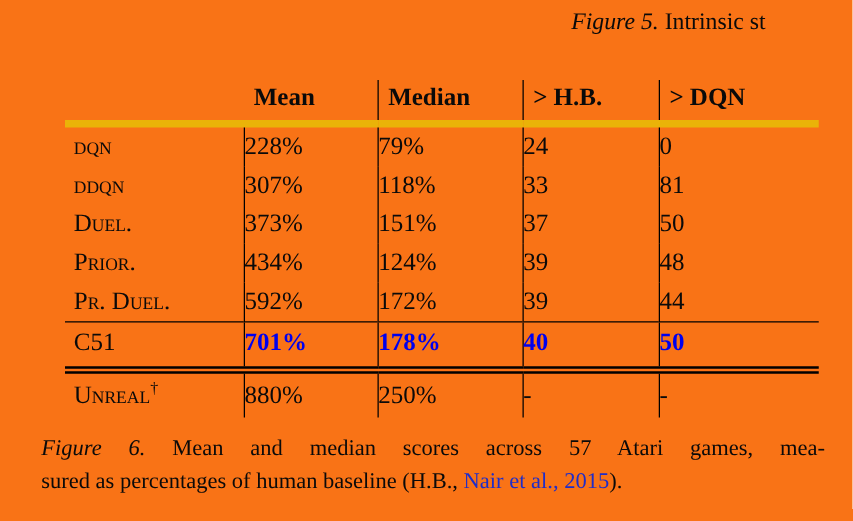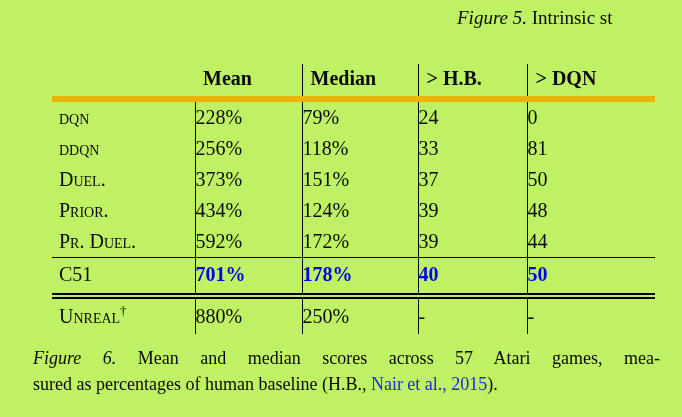--- a/index.html
+++ b/index.html
@@ -1,19 +1,19 @@
 <!DOCTYPE html>
 <html><head>
 <meta charset="utf-8">
 <style>
   html,body{margin:0;padding:0;background:#ffffff;}
   .page{
     position:relative;
     width:682px;height:417px;
-    background:#bef264;
+    background:#f97316;
     overflow:hidden;
     font-family:"Liberation Serif","DejaVu Serif",serif;
     color:#0a0a0a;
   }
   .ital{font-style:italic;}
   
   .fig5{
     position:absolute;left:457px;top:7px;
     font-size:19px;white-space:nowrap;
   }
@@ -89,21 +89,21 @@
     <tbody>
       <tr>
         <td class="lbl sc">dqn</td>
         <td>228%</td>
         <td>79%</td>
         <td>24</td>
         <td class="last">0</td>
       </tr>
       <tr>
         <td class="lbl sc">ddqn</td>
-        <td>256%</td>
+        <td>307%</td>
         <td>118%</td>
         <td>33</td>
         <td class="last">81</td>
       </tr>
       <tr>
         <td class="lbl sc">Duel.</td>
         <td>373%</td>
         <td>151%</td>
         <td>37</td>
         <td class="last">50</td>

